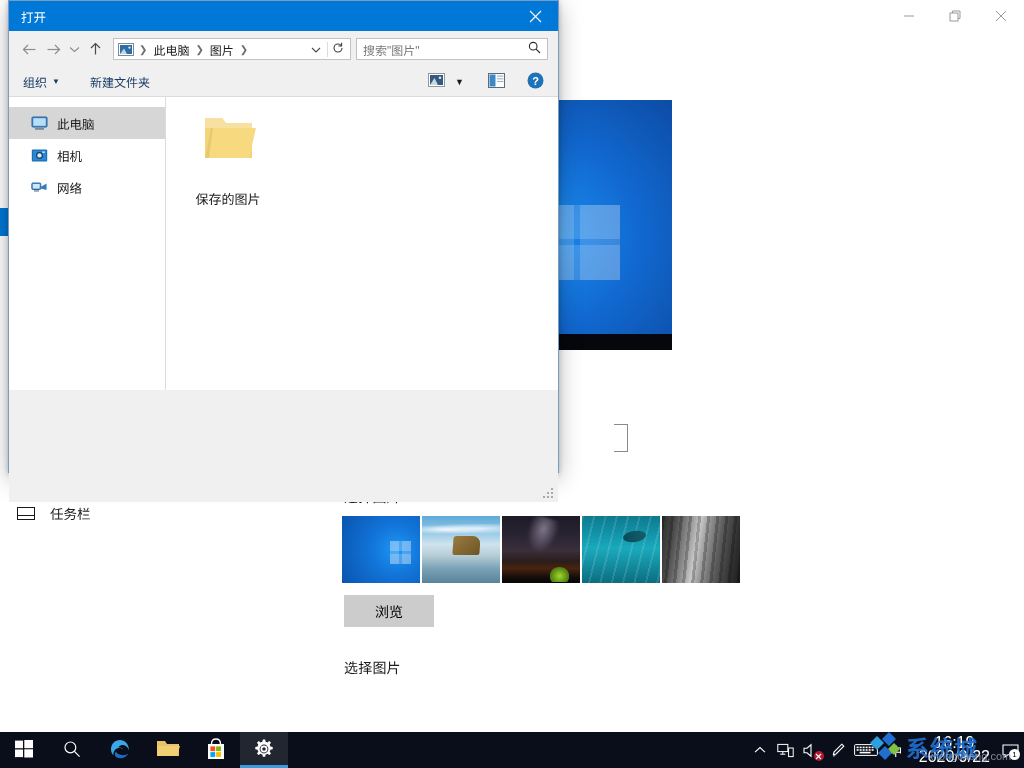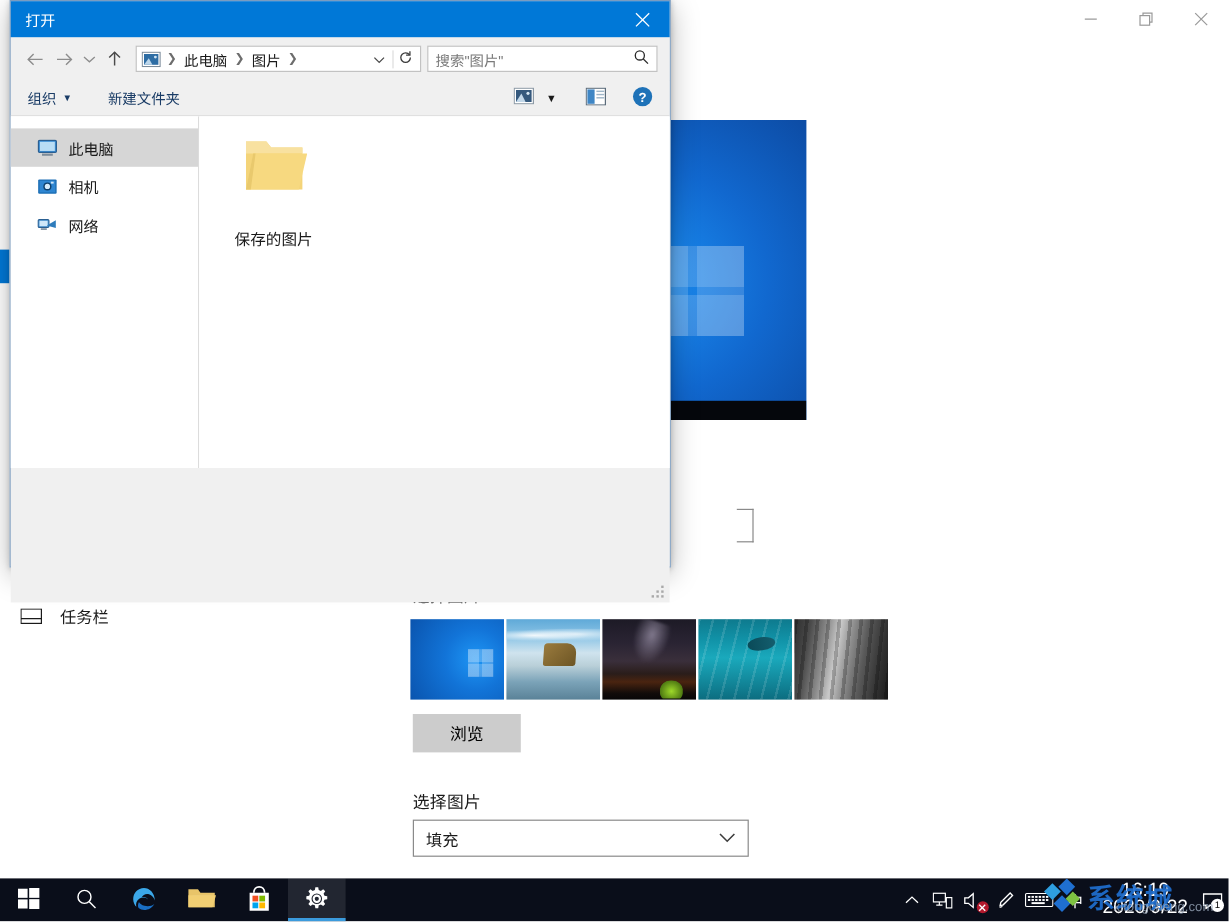--- a/index.html
+++ b/index.html
@@ -263,28 +263,20 @@
       <div class="thumb t1"></div>
       <div class="thumb t2"></div>
       <div class="thumb t3"></div>
       <div class="thumb t4"></div>
     </div>
 
     <button class="btn-browse">浏览</button>
 
     <div class="section-label" id="label-choose-fit">选择图片</div>
 
-    <div class="fit-select">
-      <span>填充</span>
-      <span class="chev">
-        <svg width="14" height="9" viewBox="0 0 14 9">
-            <polyline points="1,1 7,7 13,1" fill="none" stroke="#3c3c3c" stroke-width="1.3"></polyline>
-          </svg>
-      </span>
-    </div>
 
     <div class="partial-combo"></div>
   </div>
 
   <div class="dialog">
 
     <div class="dlg-title">
       <span>打开</span>
       <div class="dlg-close">
         <svg width="13" height="13" viewBox="0 0 13 13">

